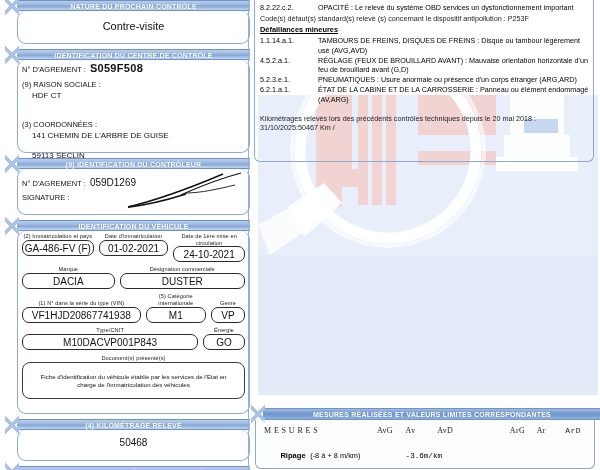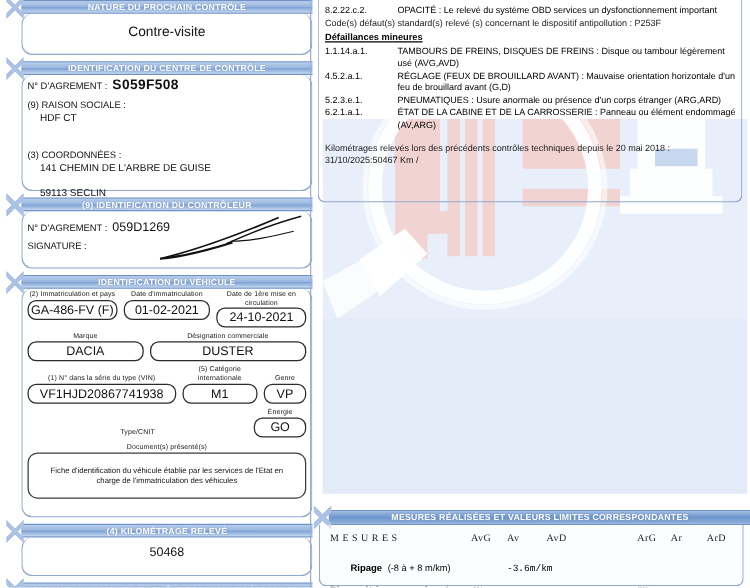--- a/index.html
+++ b/index.html
@@ -266,20 +266,21 @@
         </div>
         <div style="width:35px;">
           <div class="lbl-small">Genre</div>
           <div class="field">VP</div>
         </div>
       </div>
 
       <div class="row" style="align-items:flex-end; margin-top:4px;">
         <div style="width:177px;">
           <div class="lbl-small">Type/CNIT</div>
+          <div class="field">M10DACVP001P843</div>
         </div>
         <div style="width:42px;">
           <div class="lbl-small">Énergie</div>
           <div class="field">GO</div>
         </div>
       </div>
 
       <div style="margin-top:5px;">
         <div class="lbl-small">Document(s) présenté(s)</div>
         <div class="rbox" style="height:37px; display:flex; align-items:center; justify-content:center; padding:0 8px;">
@@ -337,21 +338,21 @@
 
       <div style="border:1px solid #8fa9cf; border-top:none; border-radius:0 0 6px 6px; margin-left:4px; width:340px; height:49px; position:relative; background:rgba(250,252,255,0.55);">
 
         <div style="position:absolute; left:8px; top:6px; width:330px; display:flex;">
           <div class="meas-head" style="width:118px;">M E S U R E S</div>
           <div class="meas-head" style="width:30px;">AvG</div>
           <div class="meas-head" style="width:33px;">Av</div>
           <div class="meas-head" style="width:76px;">AvD</div>
           <div class="meas-head" style="width:28px;">ArG</div>
           <div class="meas-head" style="width:30px;">Ar</div>
-          <div class="meas-head" style="width:30px;">ArD</div>
+          <div class="meas-head" style="width:30px;font-family:Liberation Mono, monospace;">ArD</div>
         </div>
 
         <div style="position:absolute; left:8px; top:24px; width:330px; display:flex; align-items:baseline;">
           <div style="width:118px;text-align:center;">
             <span style="font-weight:bold; font-size:7.6px;">Ripage</span>
             <span style="font-size:7.4px;">(-8 à + 8 m/km)</span>
           </div>
           <div class="mono" style="width:30px;"></div>
           <div class="mono" style="width:109px;">-3.6m/km</div>
           <div class="mono" style="width:28px;"></div>

